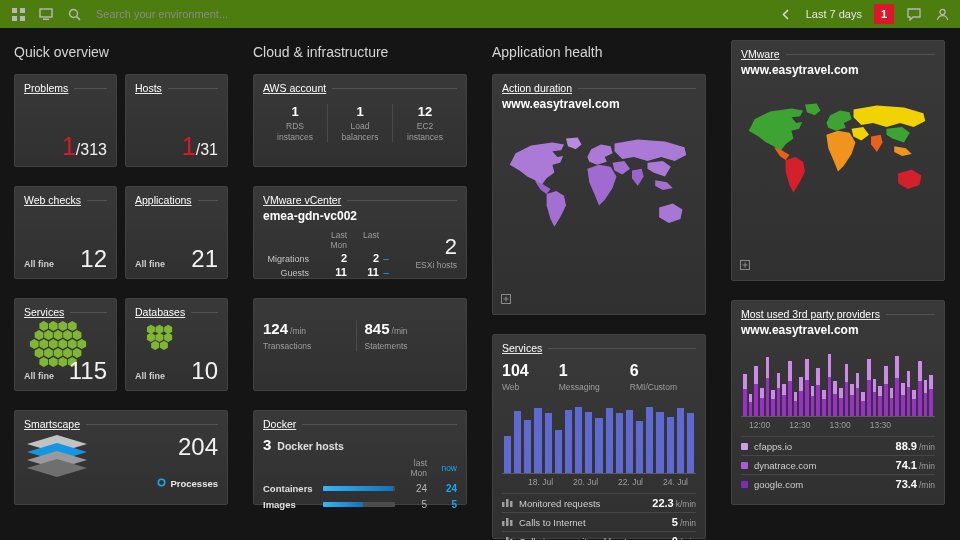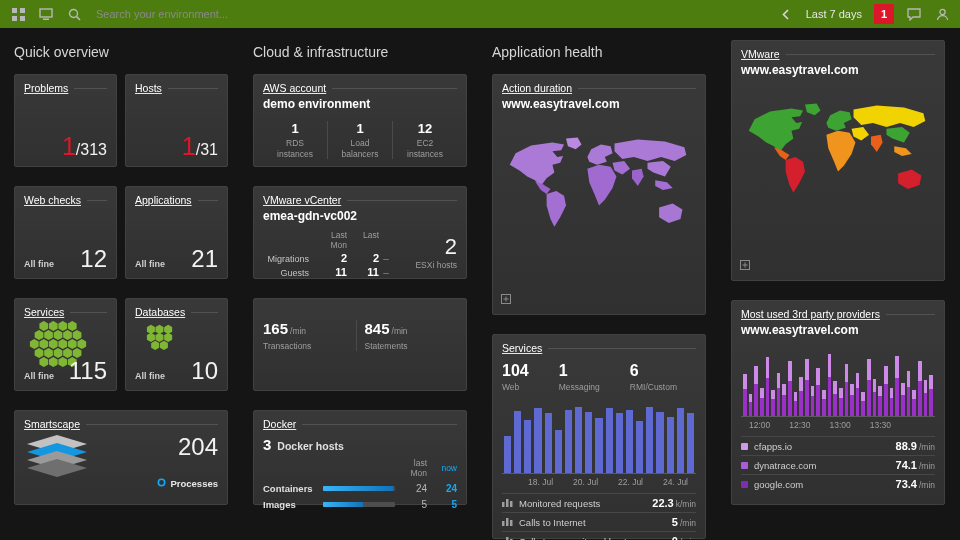--- a/index.html
+++ b/index.html
@@ -275,21 +275,20 @@
 
   <div class="col">
     <div class="col-title">Cloud &amp; infrastructure</div>
     <div class="stack">
 
       <div class="tile h-sm">
         <div class="t-head">
             <span class="t-title">AWS account</span>
             <span class="t-line"></span>
           </div>
-        <div class="t-sub">demo environment</div>
         <div class="aws-stats">
           <div class="aws-stat">
             <div class="aws-val">1</div>
             <div class="aws-lbl"><span>RDS</span><br><span>instances</span></div>
           </div>
           <div class="aws-stat">
             <div class="aws-val">1</div>
             <div class="aws-lbl"><span>Load</span><br><span>balancers</span></div>
           </div>
           <div class="aws-stat">
@@ -329,21 +328,21 @@
           <div class="vm-esxi">
             <div class="v">2</div>
             <div class="l">ESXi hosts</div>
           </div>
         </div>
       </div>
 
       <div class="tile h-sm">
         <div class="db-stats">
           <div class="db-stat">
-            <span class="db-val">165</span><span class="db-unit">/min</span>
+            <span class="db-val">124</span><span class="db-unit">/min</span>
             <div class="db-lbl">Transactions</div>
           </div>
           <div class="db-stat">
             <span class="db-val">845</span><span class="db-unit">/min</span>
             <div class="db-lbl">Statements</div>
           </div>
         </div>
       </div>
 
       <div class="tile h-lg">

